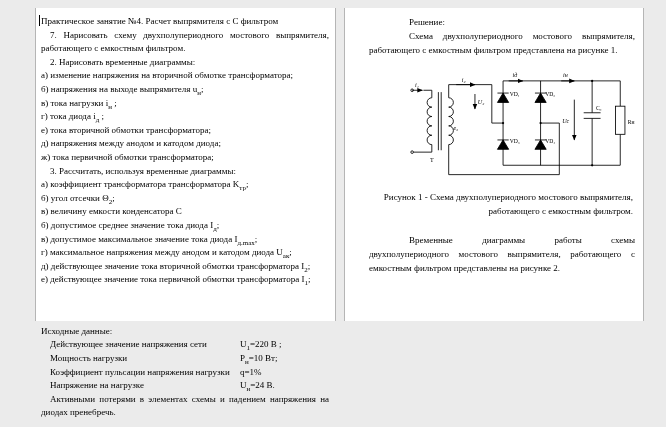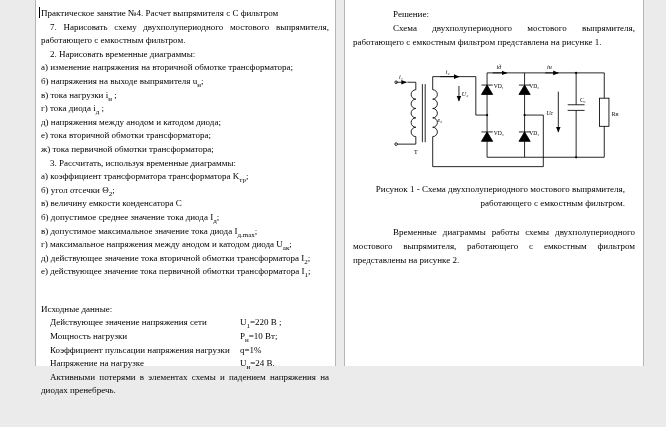--- a/index.html
+++ b/index.html
@@ -1,34 +1,34 @@
 <!DOCTYPE html>
 <html><head>
 <meta charset="utf-8">
 <style>
   html,body{margin:0;padding:0}
   body{
     width:666px;height:427px;position:relative;overflow:hidden;
     background:#ebebeb;color:#000;
     font-family:"Liberation Serif",serif;
   }
-  .page{position:absolute;top:0;height:366px;background:#fff;
+  .page{position:absolute;top:8px;height:313px;background:#fff;
         border-left:1px solid #b5b5b5;border-right:1px solid #b5b5b5}
   .page--left{left:35px;width:299px}
   .page--right{left:344px;width:298px}
   .content{padding:7px 6px 0 5px;font-size:9px;line-height:13.6px}
   .content p{margin:0;text-align:justify}
   p.ind{text-indent:9px}
   sub{font-size:7px;line-height:0}
   .cursor{position:absolute;left:3px;top:7px;width:1px;height:11px;background:#000}
-  .data-section{margin-top:24px}
+  .data-section{margin-top:38px}
   .data-row{display:flex}
   .dr-label{flex:0 0 190px;padding-left:9px}
   .dr-value{white-space:nowrap}
-  .page--right .content{padding:7px 8px 0 8px;line-height:14px}
+  .page--right .content{padding:7px 8px 0 24px;line-height:14px}
   .page--right p.rind{text-indent:40px}
   .figure-wrap{margin:7px 0 2px 40px}
   p.caption{text-align:right;text-indent:0;max-width:262px;margin:2px auto 8px}
   p.outro{margin-top:15px}
   svg text{font-family:"Liberation Serif",serif;font-size:6.5px}
   svg text.vlab{font-style:italic}
   svg text.clab{font-size:6px}
 </style>
 </head>
 <body>
@@ -37,22 +37,22 @@
   <div class="cursor"></div>
   <div class="content">
     <p>Практическое занятие №4. Расчет выпрямителя с С фильтром</p>
     <p class="ind">7. Нарисовать схему двухполупериодного мостового выпрямителя, работающего с емкостным фильтром.</p>
     <p class="ind">2. Нарисовать временные диаграммы:</p>
 
     <p><span>а) изменение напряжения на вторичной обмотке трансформатора;</span></p>
     <p><span>б) напряжения на выходе выпрямителя u</span><sub>н</sub><span>;</span></p>
     <p><span>в) тока нагрузки i</span><sub>н</sub><span> ;</span></p>
     <p><span>г) тока диода i</span><sub>д</sub><span> ;</span></p>
+    <p><span>е) тока вторичной обмотки трансформатора;</span></p>
     <p><span>д) напряжения между анодом и катодом диода;</span></p>
-    <p><span>е) тока вторичной обмотки трансформатора;</span></p>
     <p><span>ж) тока первичной обмотки трансформатора;</span></p>
 
     <p class="ind">3. Рассчитать, используя временные диаграммы:</p>
 
     <p><span>а) коэффициент трансформатора трансформатора K</span><sub>тр</sub><span>;</span></p>
     <p><span>б) угол отсечки Θ</span><sub>2</sub><span>;</span></p>
     <p><span>в) величину емкости конденсатора С</span></p>
     <p><span>б) допустимое среднее значение тока диода I</span><sub>д</sub><span>;</span></p>
     <p><span>в) допустимое максимальное значение тока диода I</span><sub>д.max</sub><span>;</span></p>
     <p><span>г) максимальное напряжения между анодом и катодом диода U</span><sub>ак</sub><span>;</span></p>

